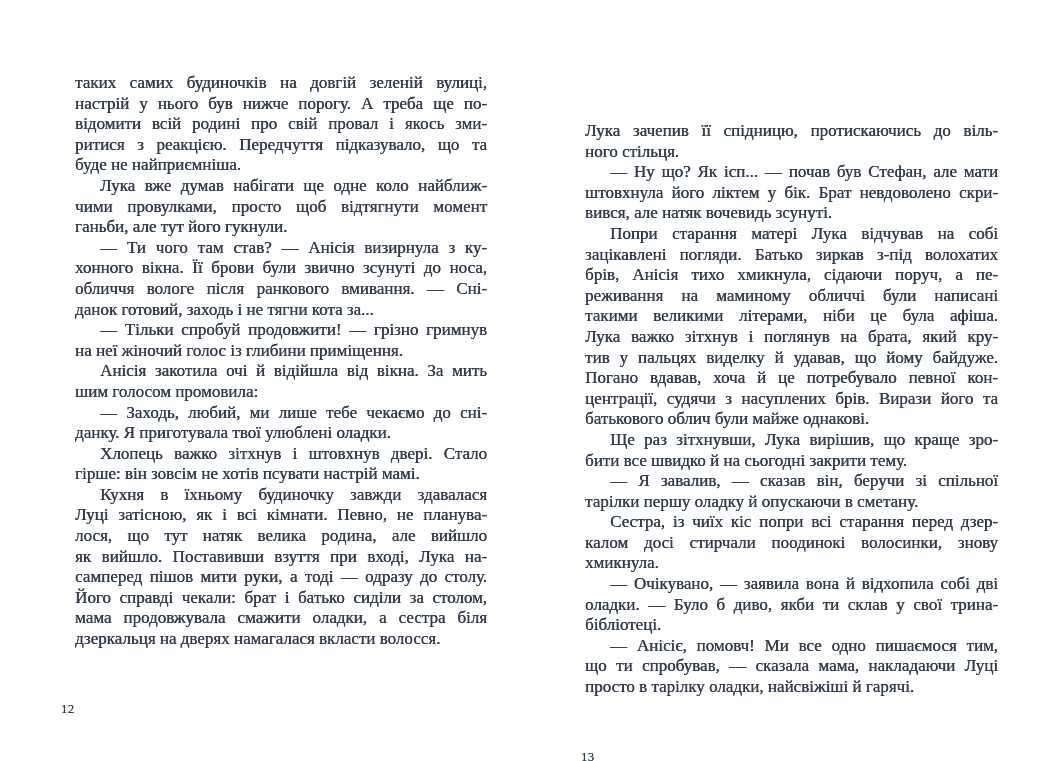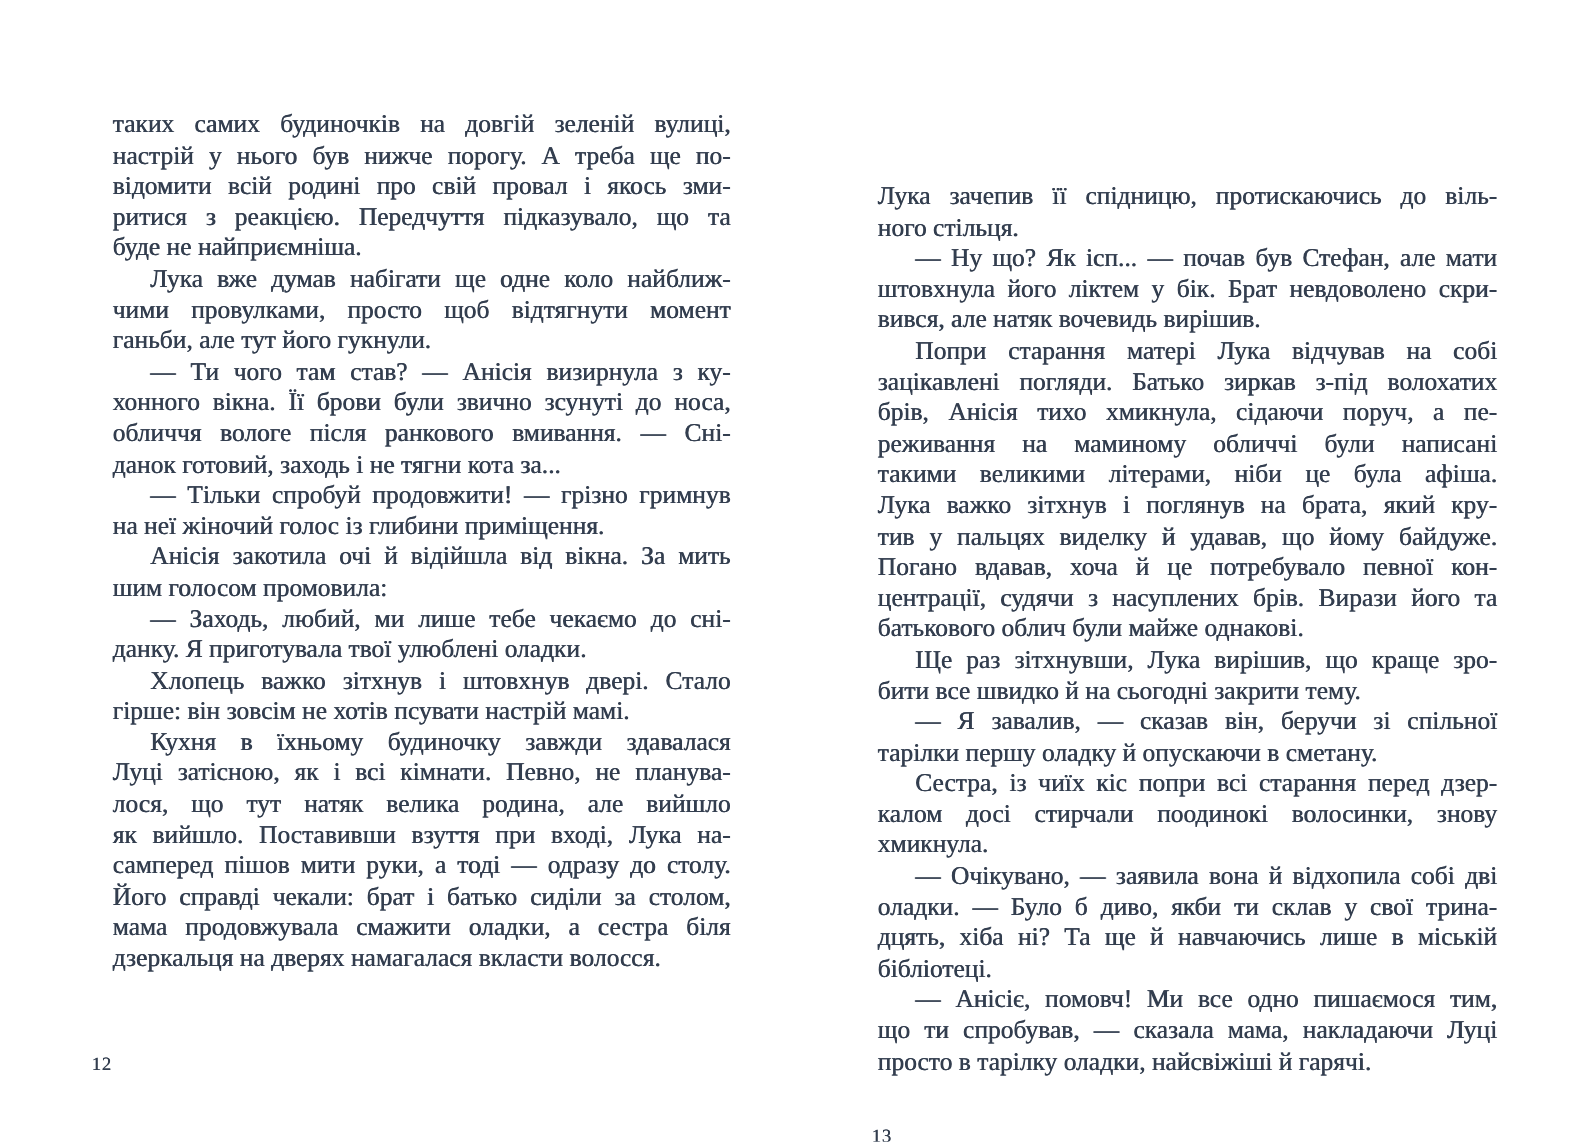--- a/index.html
+++ b/index.html
@@ -104,21 +104,21 @@
   </section>
   <section class="page right">
     <div class="text-column">
         <div class="para">
           <div class="line">Лука зачепив її спідницю, протискаючись до віль-</div>
           <div class="line last">ного стільця.</div>
         </div>
         <div class="para">
           <div class="line indent">— Ну що? Як ісп... — почав був Стефан, але мати</div>
           <div class="line">штовхнула його ліктем у бік. Брат невдоволено скри-</div>
-          <div class="line last">вився, але натяк вочевидь вирішив.</div>
+          <div class="line last">вився, але натяк вочевидь зсунуті.</div>
         </div>
         <div class="para">
           <div class="line indent">Попри старання матері Лука відчував на собі</div>
           <div class="line">зацікавлені погляди. Батько зиркав з-під волохатих</div>
           <div class="line">брів, Анісія тихо хмикнула, сідаючи поруч, а пе-</div>
           <div class="line">реживання на маминому обличчі були написані</div>
           <div class="line">такими великими літерами, ніби це була афіша.</div>
           <div class="line">Лука важко зітхнув і поглянув на брата, який кру-</div>
           <div class="line">тив у пальцях виделку й удавав, що йому байдуже.</div>
           <div class="line">Погано вдавав, хоча й це потребувало певної кон-</div>
@@ -134,21 +134,20 @@
           <div class="line last">тарілки першу оладку й опускаючи в сметану.</div>
         </div>
         <div class="para">
           <div class="line indent">Сестра, із чиїх кіс попри всі старання перед дзер-</div>
           <div class="line">калом досі стирчали поодинокі волосинки, знову</div>
           <div class="line last">хмикнула.</div>
         </div>
         <div class="para">
           <div class="line indent">— Очікувано, — заявила вона й відхопила собі дві</div>
           <div class="line">оладки. — Було б диво, якби ти склав у свої трина-</div>
-          <div class="line">дцять, хіба ні? Та ще й навчаючись лише в міській</div>
           <div class="line last">бібліотеці.</div>
         </div>
         <div class="para">
           <div class="line indent">— Анісіє, помовч! Ми все одно пишаємося тим,</div>
           <div class="line">що ти спробував, — сказала мама, накладаючи Луці</div>
           <div class="line last">просто в тарілку оладки, найсвіжіші й гарячі.</div>
         </div>
       </div>
     <div class="page-number">13</div>
   </section>

